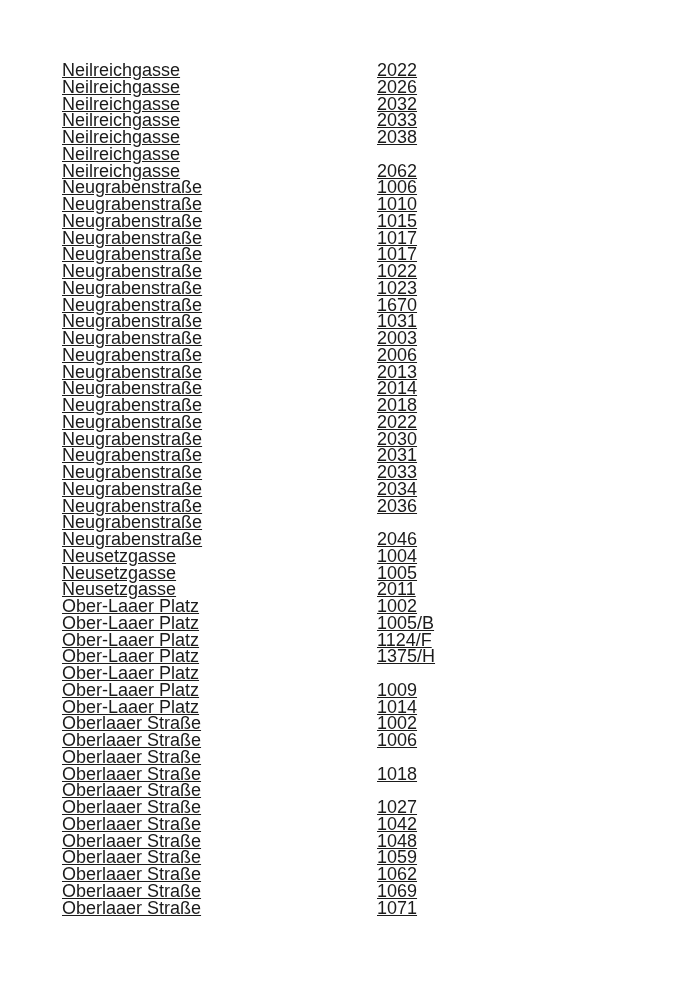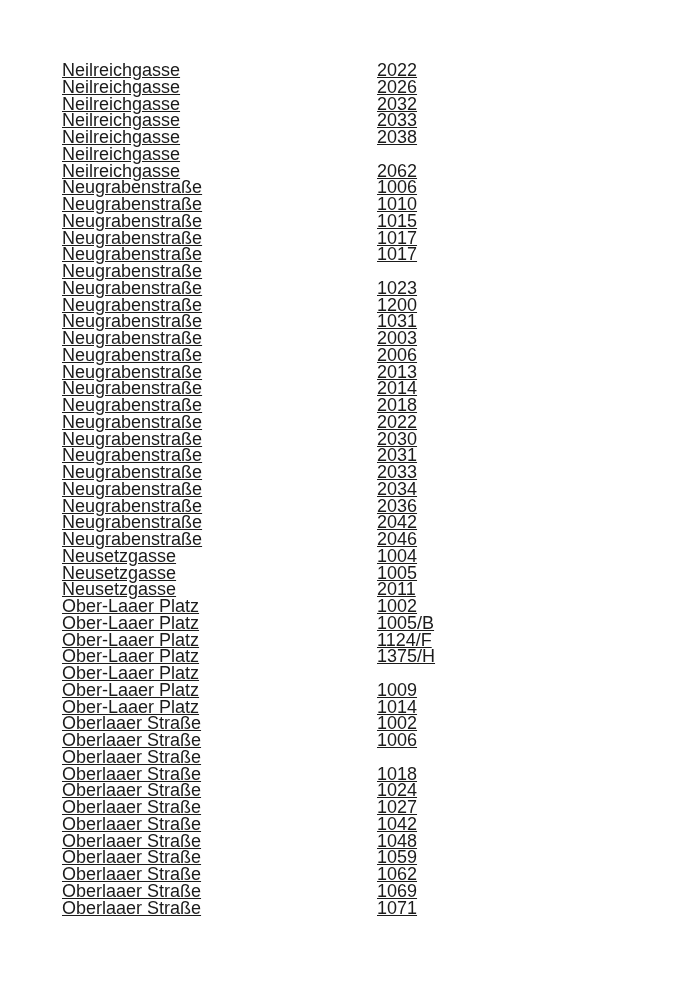--- a/index.html
+++ b/index.html
@@ -96,30 +96,31 @@
     <span class="cell-number">1017</span>
   </div>
 
   <div class="row">
     <span class="cell-street">Neugrabenstraße</span>
     <span class="cell-number">1017</span>
   </div>
 
   <div class="row">
     <span class="cell-street">Neugrabenstraße</span>
+    <span class="cell-number">1022</span>
   </div>
 
   <div class="row">
     <span class="cell-street">Neugrabenstraße</span>
     <span class="cell-number">1023</span>
   </div>
 
   <div class="row">
     <span class="cell-street">Neugrabenstraße</span>
-    <span class="cell-number">1200</span>
+    <span class="cell-number">1670</span>
   </div>
 
   <div class="row">
     <span class="cell-street">Neugrabenstraße</span>
     <span class="cell-number">1031</span>
   </div>
 
   <div class="row">
     <span class="cell-street">Neugrabenstraße</span>
     <span class="cell-number">2003</span>
@@ -170,21 +171,20 @@
     <span class="cell-number">2034</span>
   </div>
 
   <div class="row">
     <span class="cell-street">Neugrabenstraße</span>
     <span class="cell-number">2036</span>
   </div>
 
   <div class="row">
     <span class="cell-street">Neugrabenstraße</span>
-    <span class="cell-number">2042</span>
   </div>
 
   <div class="row">
     <span class="cell-street">Neugrabenstraße</span>
     <span class="cell-number">2046</span>
   </div>
 
   <div class="row">
     <span class="cell-street">Neusetzgasse</span>
     <span class="cell-number">1004</span>
@@ -248,21 +248,20 @@
     <span class="cell-street">Oberlaaer Straße</span>
   </div>
 
   <div class="row">
     <span class="cell-street">Oberlaaer Straße</span>
     <span class="cell-number">1018</span>
   </div>
 
   <div class="row">
     <span class="cell-street">Oberlaaer Straße</span>
-    <span class="cell-number">1024</span>
   </div>
 
   <div class="row">
     <span class="cell-street">Oberlaaer Straße</span>
     <span class="cell-number">1027</span>
   </div>
 
   <div class="row">
     <span class="cell-street">Oberlaaer Straße</span>
     <span class="cell-number">1042</span>

